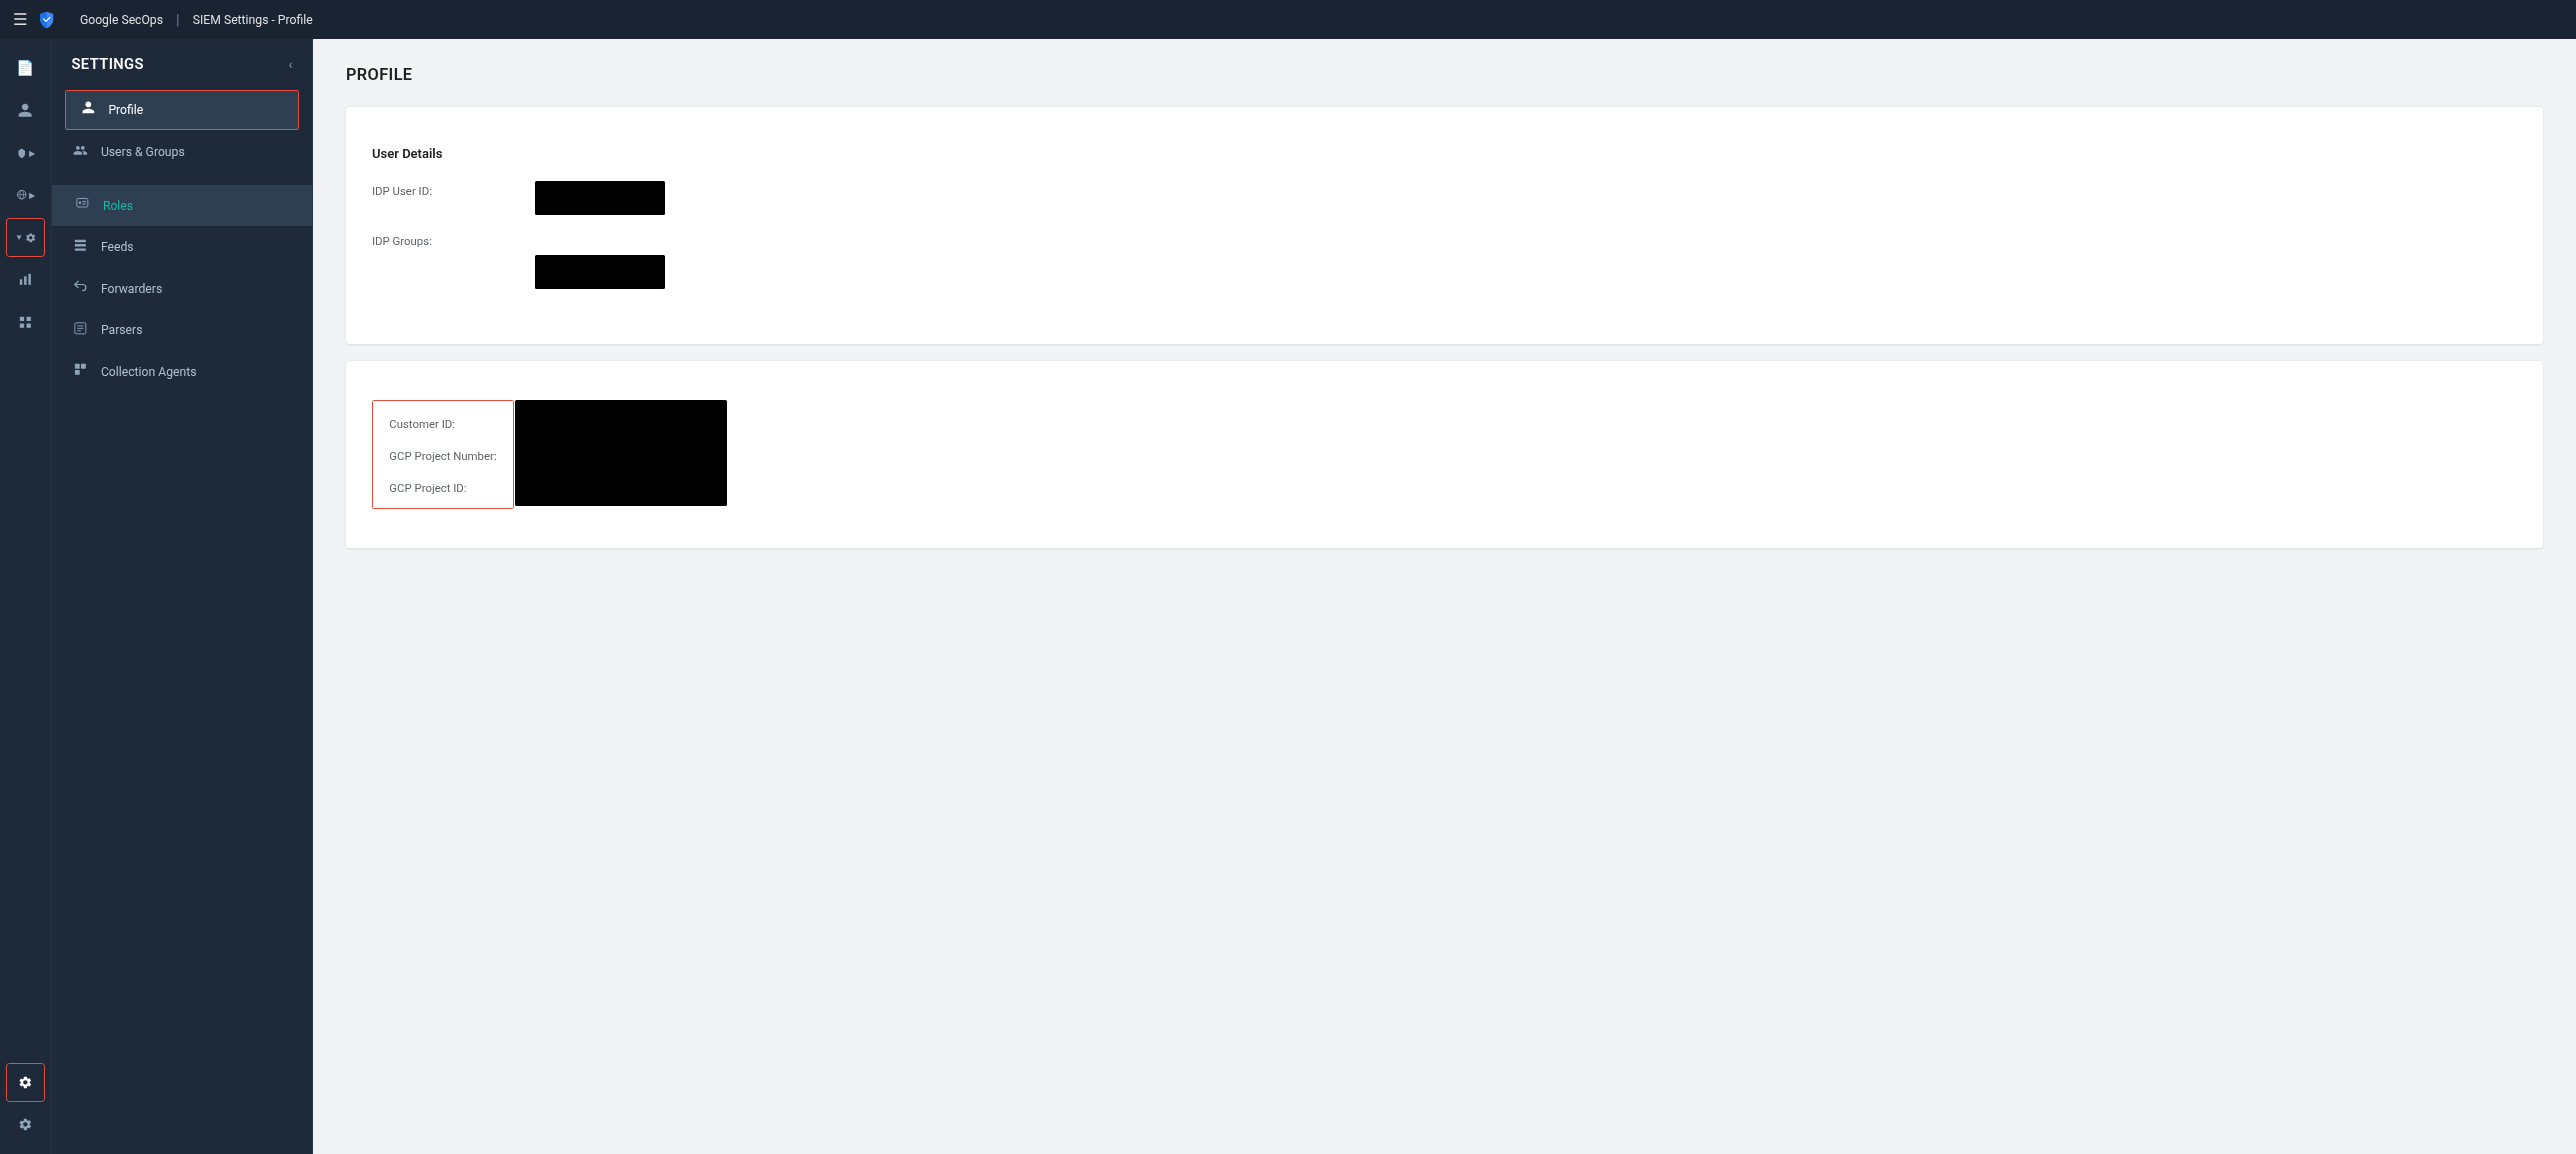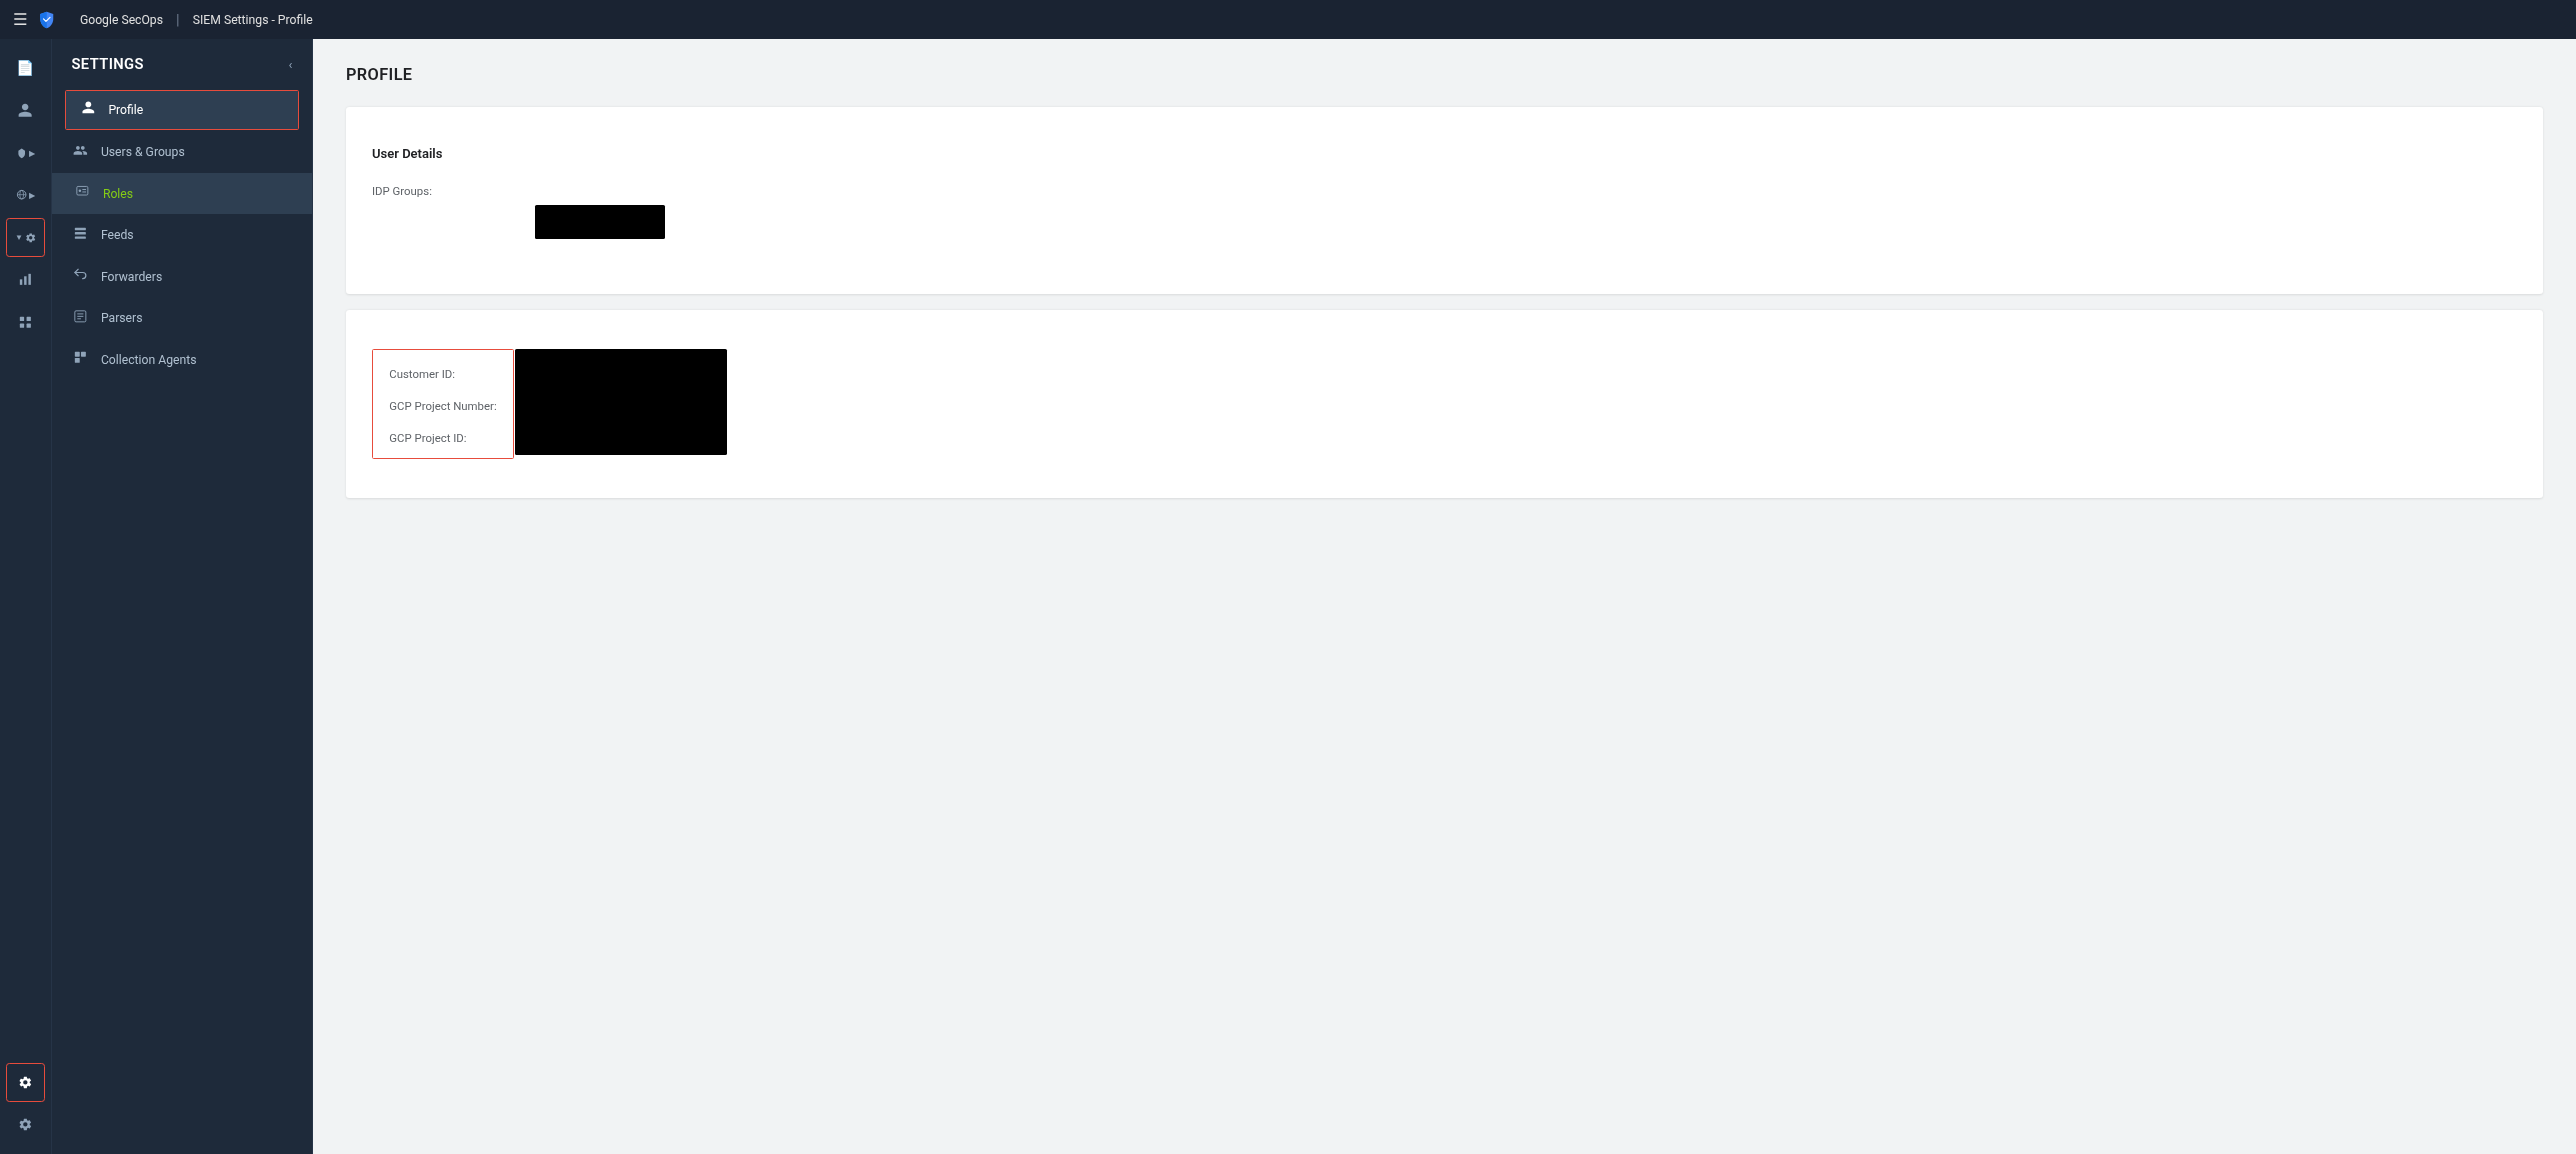--- a/index.html
+++ b/index.html
@@ -86,22 +86,23 @@
       align-items: center;
       gap: 11.4px;
       padding: 11.4px 19.5px;
       cursor: pointer;
       color: #b0c0d0;
       font-size: 12.2px;
       transition: background 0.15s;
     }
     .nav-item.active {
       background: #2e3f52;
-      color: #84cc16;
+      color: #14b8a6;
       border-left: 2.4px solid transparent;
+      margin-top: 12px;
     }
     .nav-item.active-outlined {
       border: 1.6px solid #e74c3c;
       background: #2e3f52;
       color: #ffffff;
       margin: 0 6.5px;
       border-radius: 1.6px;
       padding: 9.8px 13px;
     }
     .nav-item-icon { font-size: 14.7px; color: #8fa3b8; width: 18px; text-align: center; flex-shrink: 0; }
@@ -341,20 +342,24 @@
       <span>Collection Agents</span>
     </div>
   </div>
 
   <div class="content-area">
     <h1 class="page-title">PROFILE</h1>
 
     <div class="card">
       <div class="card-title">User Details</div>
       <div class="field-row">
+        <span class="field-label">IDP User ID:</span>
+        <div class="field-value-redacted sm"></div>
+      </div>
+      <div class="field-row">
         <span class="field-label">IDP Groups:</span>
         <div class="field-value-redacted sm" style="width:130px;height:34px;margin-top:24.4px;"></div>
       </div>
     </div>
 
     <div class="card">
       <div class="org-card-inner">
         <div class="org-fields-outlined">
           <span class="field-label">Customer ID:</span>
           <span class="field-label">GCP Project Number:</span>

